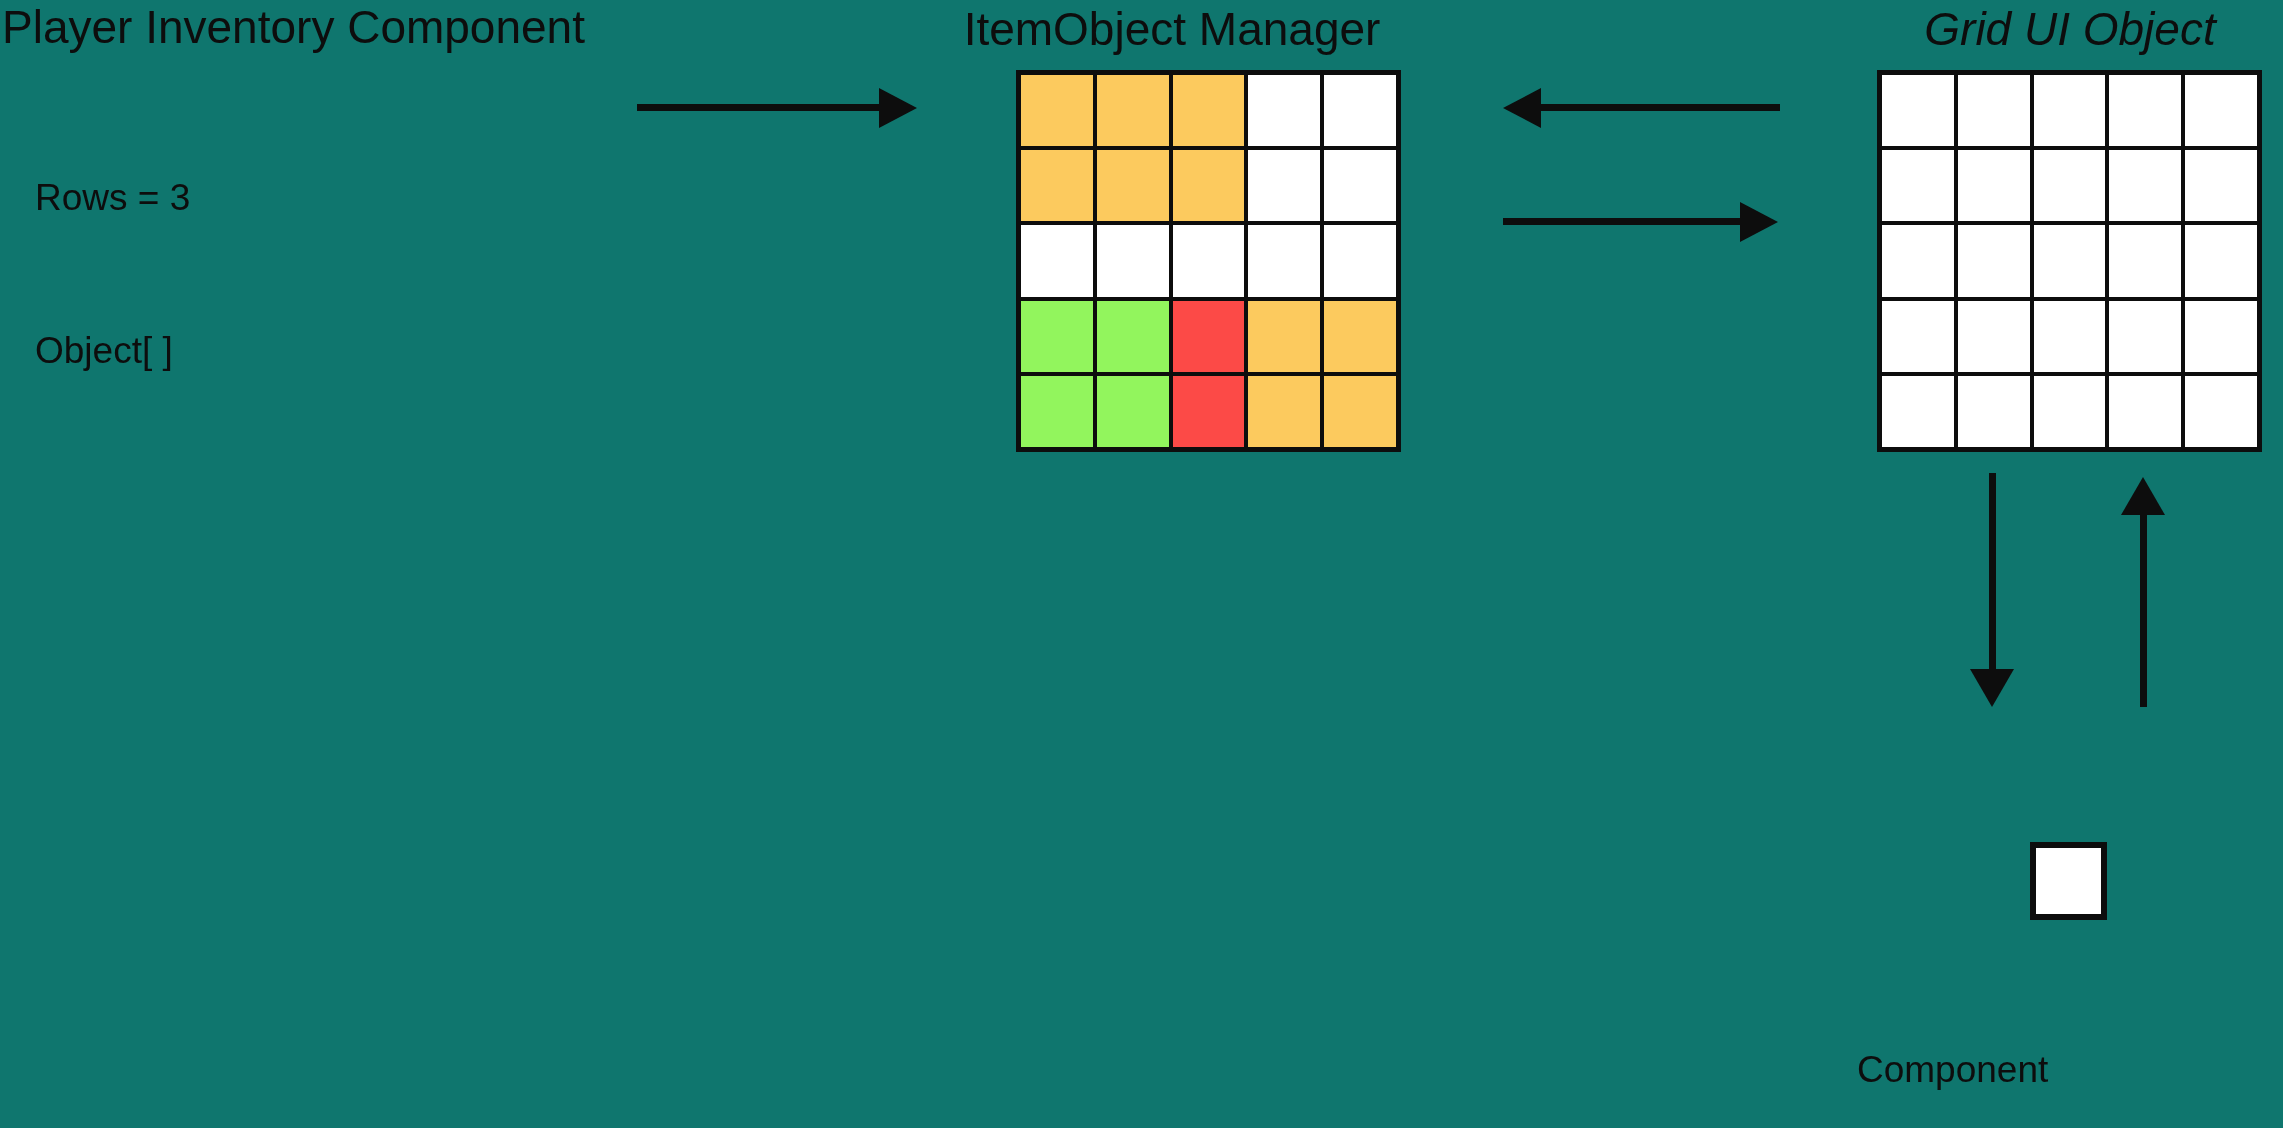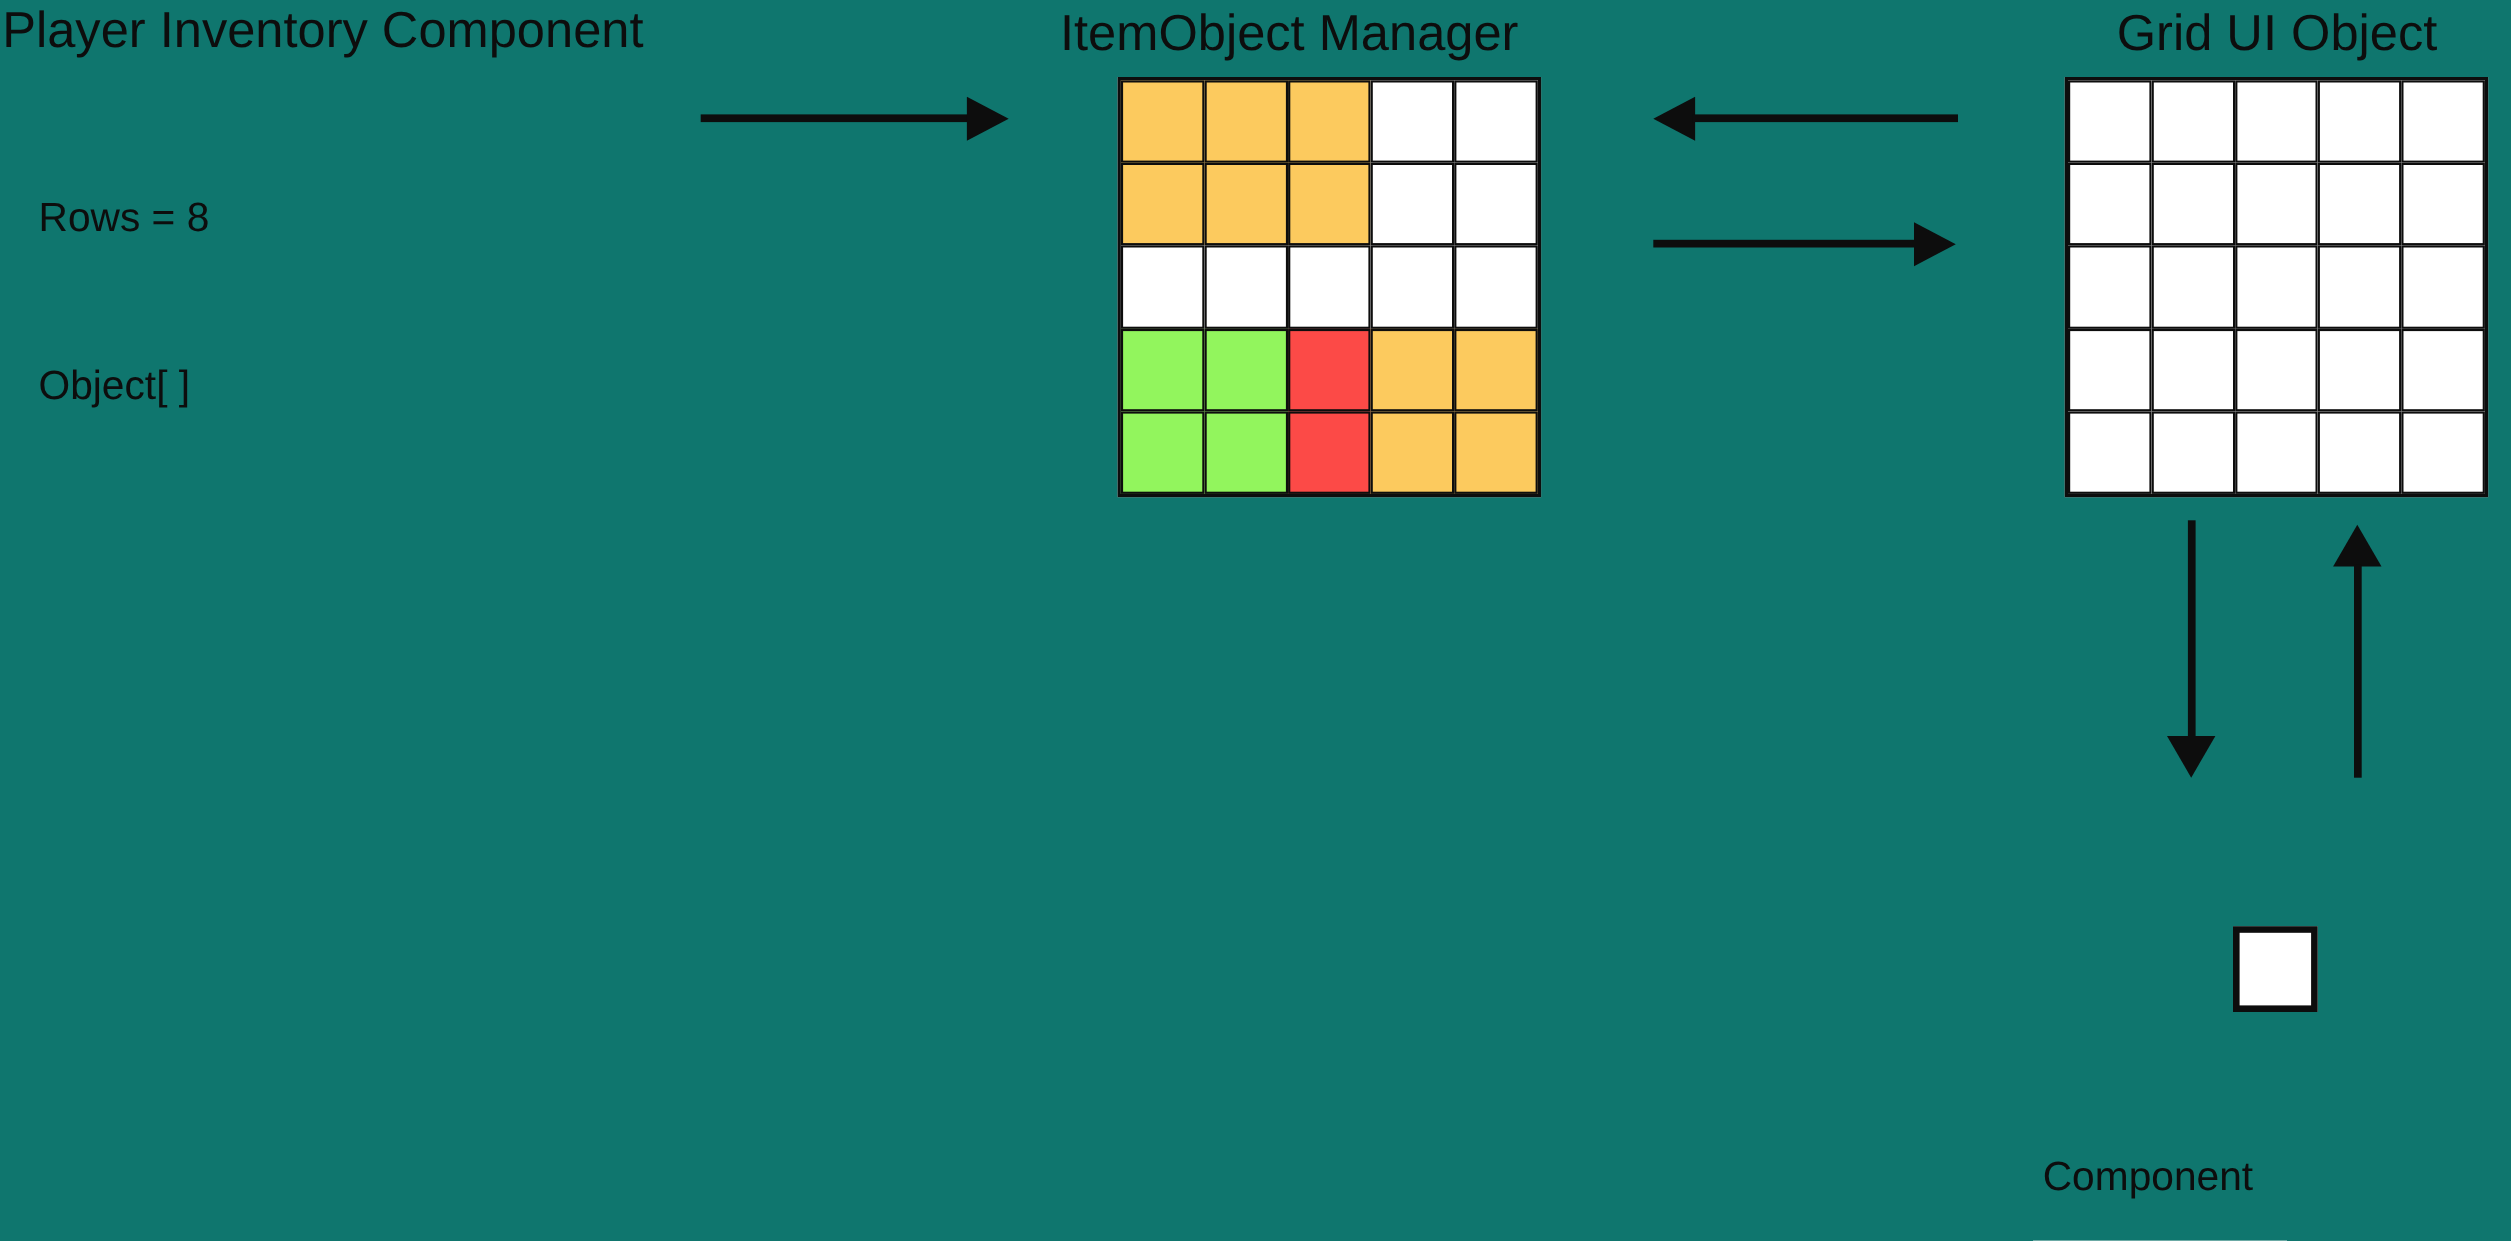--- a/index.html
+++ b/index.html
@@ -67,21 +67,21 @@
   .tri.down   { border-left: 22px solid transparent; border-right: 22px solid transparent; border-top: 38px solid #0d0d0d; }
   .tri.up     { border-left: 22px solid transparent; border-right: 22px solid transparent; border-bottom: 38px solid #0d0d0d; }
 </style>
 </head>
 <body>
 
 <div class="canvas">
 
   <div class="title" style="left:2px; top:3px;">Player Inventory Component</div>
   <div class="props" style="left:35px; top:70px;">
-    <div>Rows = 8</div>
+    <div>Rows = 3</div>
     <div>Object[ ]</div>
   </div>
 
   <div>
     <div class="hline" style="left:637px; top:104px; width:245px;"></div>
     <div class="tri right" style="left:879px; top:88px;"></div>
   </div>
 
   <div class="title centered" style="left:1172px; top:5px;">ItemObject Manager</div>
   <div class="grid5" style="left:1016px; top:70px;">
@@ -115,21 +115,21 @@
   <div>
     <div class="tri left" style="left:1503px; top:88px;"></div>
     <div class="hline" style="left:1539px; top:104px; width:241px;"></div>
   </div>
 
   <div>
     <div class="hline" style="left:1503px; top:218px; width:239px;"></div>
     <div class="tri right" style="left:1740px; top:202px;"></div>
   </div>
 
-  <div class="title centered" style="left:2070px; top:5px;">Grid UI Object</div>
+  <div class="title centered" style="left:2070px; top:5px;font-style:italic;">Grid UI Object</div>
   <div class="grid5" style="left:1877px; top:70px;">
       <div class="cell" style="background: rgb(255, 255, 255);"></div>
       <div class="cell" style="background: rgb(255, 255, 255);"></div>
       <div class="cell" style="background: rgb(255, 255, 255);"></div>
       <div class="cell" style="background: rgb(255, 255, 255);"></div>
       <div class="cell" style="background: rgb(255, 255, 255);"></div>
       <div class="cell" style="background: rgb(255, 255, 255);"></div>
       <div class="cell" style="background: rgb(255, 255, 255);"></div>
       <div class="cell" style="background: rgb(255, 255, 255);"></div>
       <div class="cell" style="background: rgb(255, 255, 255);"></div>

